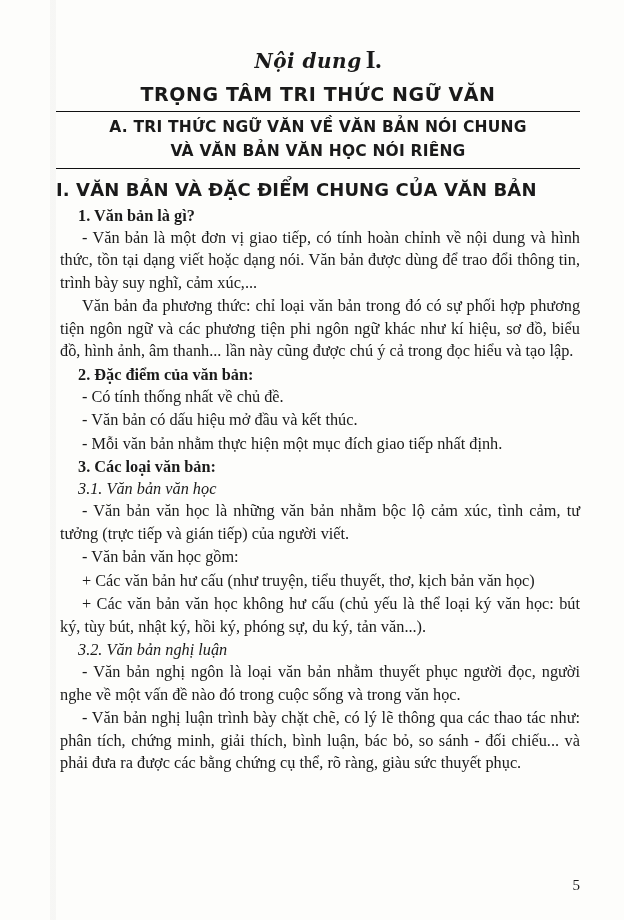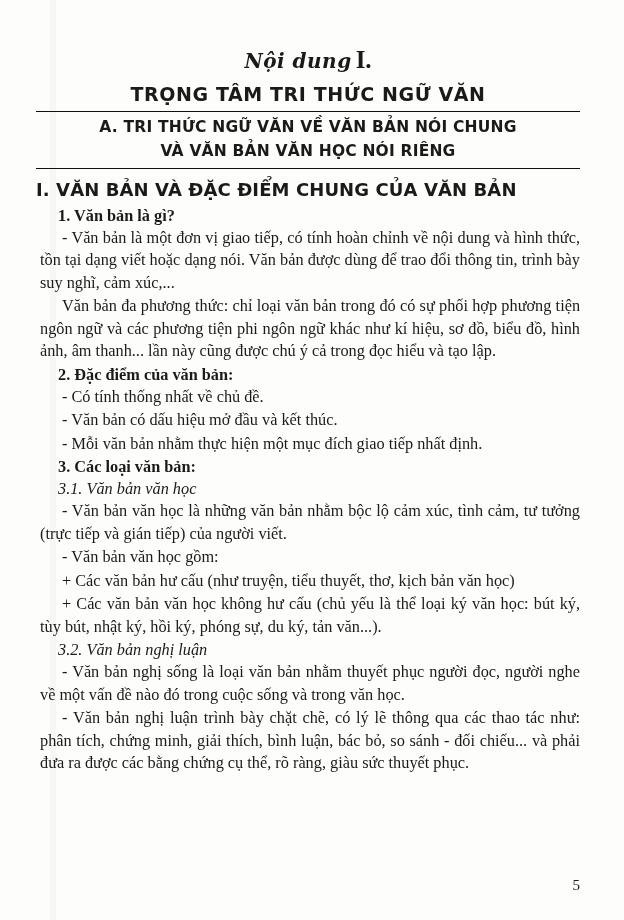--- a/index.html
+++ b/index.html
@@ -11,21 +11,21 @@
     height: 920px;
     background: #fdfdfb;
     font-family: "Liberation Serif", serif;
     color: #1a1a1a;
     position: relative;
     overflow: hidden;
   }
   .page {
     position: absolute;
     inset: 0;
-    padding: 34px 44px 0 36px;
+    padding: 34px 44px 0 56px;
     box-sizing: border-box;
   }
 
   
   .noidung {
     text-align: center;
     font-size: 23px;
     margin: 12px 0 2px 0;
     line-height: 1.1;
   }
@@ -162,19 +162,19 @@
   <p class="indent">
     - <span class="it">Văn bản văn học</span>
     <span>là những văn bản nhằm bộc lộ cảm xúc, tình cảm, tư tưởng (trực tiếp và gián tiếp) của người viết.</span>
   </p>
   <p class="indent it">- Văn bản văn học gồm:</p>
   <p class="indent">+ Các văn bản hư cấu (như truyện, tiểu thuyết, thơ, kịch bản văn học)</p>
   <p class="indent">+ Các văn bản văn học không hư cấu (chủ yếu là thể loại ký văn học: bút ký, tùy bút, nhật ký, hồi ký, phóng sự, du ký, tản văn...).</p>
 
   <div class="h4">3.2. Văn bản nghị luận</div>
   <p class="indent">
-    - <span class="it">Văn bản nghị sống</span>
+    - <span class="it">Văn bản nghị ngôn</span>
     <span>là loại văn bản nhằm thuyết phục người đọc, người nghe về một vấn đề nào đó trong cuộc sống và trong văn học.</span>
   </p>
   <p class="indent">- Văn bản nghị luận trình bày chặt chẽ, có lý lẽ thông qua các thao tác như: phân tích, chứng minh, giải thích, bình luận, bác bỏ, so sánh - đối chiếu... và phải đưa ra được các bằng chứng cụ thể, rõ ràng, giàu sức thuyết phục.</p>
 
   <div class="pagenum">5</div>
 </div>
 
 </body></html>

